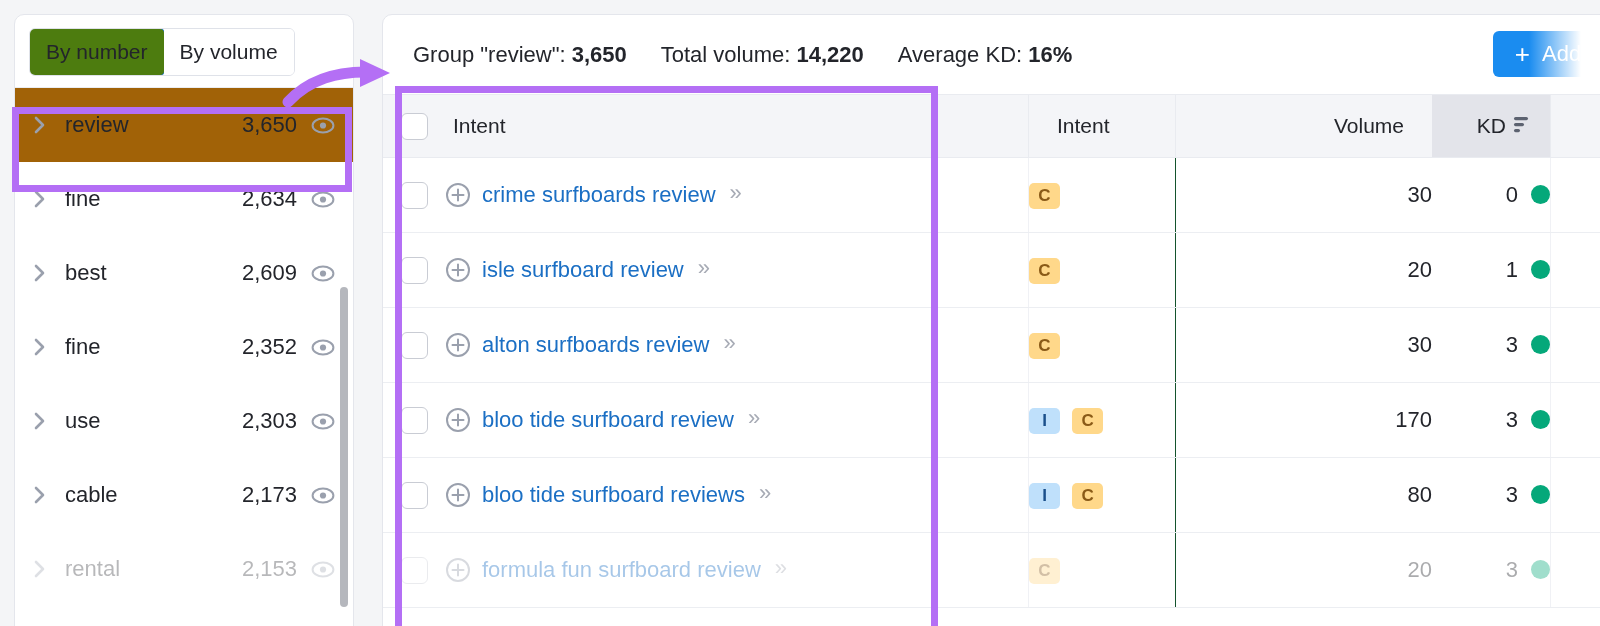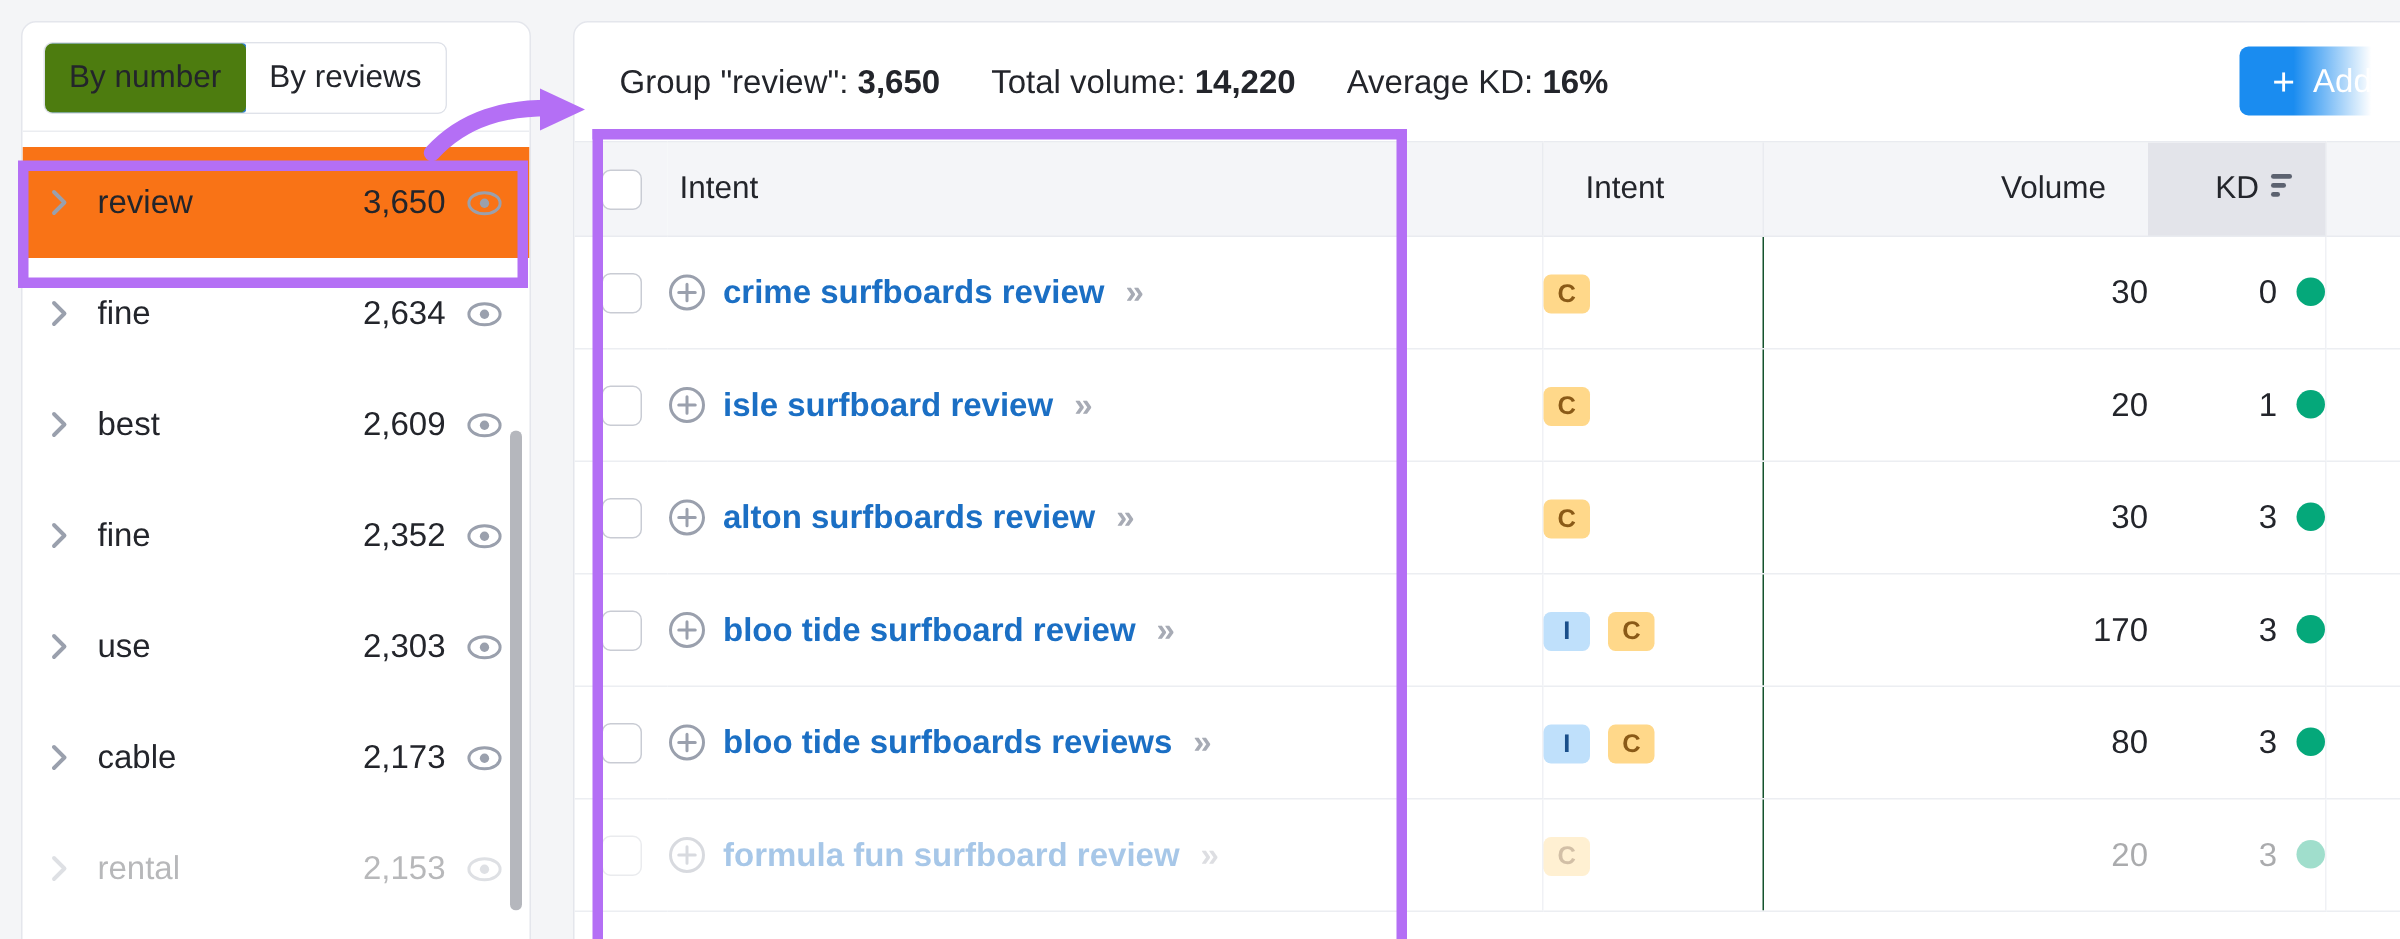--- a/index.html
+++ b/index.html
@@ -95,22 +95,21 @@
     white-space: nowrap;
   }
   .group-row .eye {
     flex: 0 0 24px;
     display: flex;
     align-items: center;
     justify-content: center;
     color: #9aa0ad;
   }
   .group-row.selected {
-    background: #f97316;
-    margin-top: 10px;
+    background: #a16207;
   }
   .group-row.faded {
     opacity: 0.32;
   }
   
   #sidebar-scroll-track {
     position: absolute;
     right: 3px;
     top: 0;
     width: 11px;
@@ -270,22 +269,20 @@
     height: 27px;
     border: 1px solid #c9ccd4;
     border-radius: 6px;
     background: #fff;
     box-sizing: border-box;
     cursor: pointer;
     vertical-align: middle;
   }
   .kwcell {
     display: flex;
-    align-items: center;
-    font-weight: bold;
   }
   .plus-circle {
     flex: 0 0 26px;
     width: 26px;
     height: 26px;
     margin-right: 11px;
     color: #9aa0ad;
     cursor: pointer;
   }
   .kw-link {
@@ -345,21 +342,21 @@
   }
 </style>
 </head>
 <body>
 
 <div id="sidebar-panel">
 
   <div id="segmented-wrap">
     <div id="segmented">
       <button class="seg-btn active">By number</button>
-      <button class="seg-btn">By reviews</button>
+      <button class="seg-btn">By volume</button>
     </div>
   </div>
 
   <div id="sidebar-divider"></div>
 
   <div id="group-list">
 
     <div class="group-row selected">
       <span class="chev">
         <svg width="14" height="20" viewBox="0 0 14 20">
@@ -619,21 +616,21 @@
       <tr>
         <td class="c-check"><span class="checkbox"></span></td>
         <td class="c-keyword">
           <div class="kwcell">
             <span class="plus-circle">
               <svg width="26" height="26" viewBox="0 0 26 26">
                   <circle cx="13" cy="13" r="11" fill="none" stroke="#9aa0ad" stroke-width="2"></circle>
                   <path d="M13 7.5 V18.5 M7.5 13 H18.5" stroke="#9aa0ad" stroke-width="2" stroke-linecap="round"></path>
                 </svg>
             </span>
-            <a class="kw-link">bloo tide surfboards reviews</a>
+            <a class="kw-link">bloo tide surfboard reviews</a>
             <span class="dchev">»</span>
           </div>
         </td>
         <td class="c-intent">
           <span class="badge b-I">I</span>
           <span class="badge b-C">C</span>
         </td>
         <td class="c-volume">80</td>
         <td class="c-kd"><span>3</span><span class="kd-dot"></span></td>
         <td class="c-cpc cpc-val">0.00</td>

